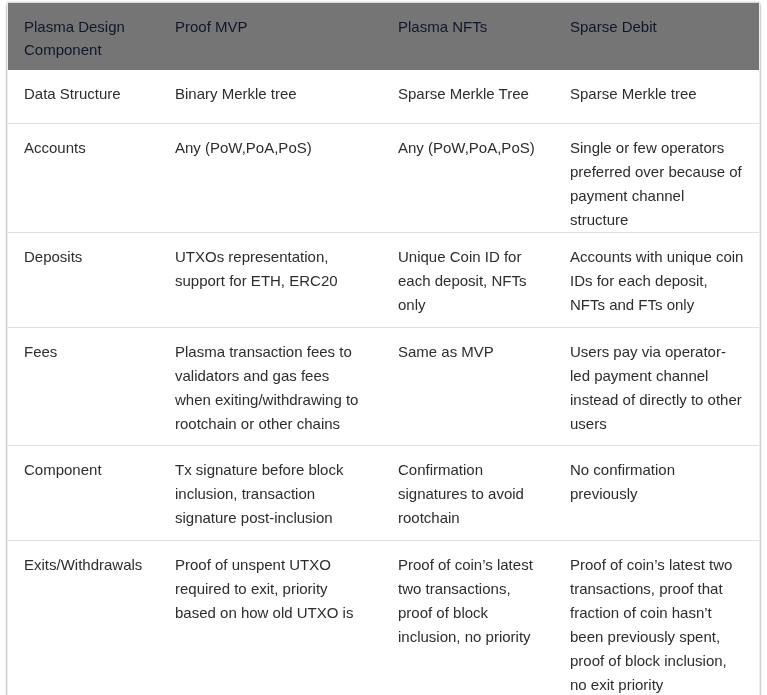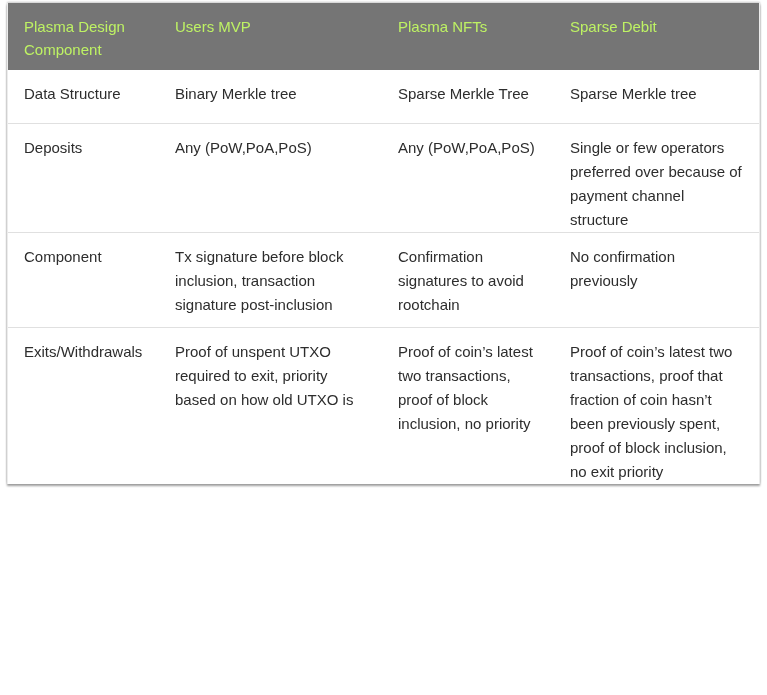--- a/index.html
+++ b/index.html
@@ -27,21 +27,21 @@
     table-layout: fixed;
     width: 751px;
   }
   col.c1 { width: 151px; }
   col.c2 { width: 223px; }
   col.c3 { width: 172px; }
   col.c4 { width: 205px; }
 
   thead th {
     background: #757575;
-    color: #bef264;
+    color: #0f172a;
     font-weight: 400;
     text-align: left;
     vertical-align: top;
     font-size: 15px;
     line-height: 23px;
     padding: 12px 14px 0 16px;
     height: 67px;
     box-sizing: border-box;
   }
   tbody td {
@@ -71,37 +71,49 @@
     <table class="plasma-table">
       <colgroup>
         <col class="c1">
           <col class="c2">
           <col class="c3">
           <col class="c4">
       </colgroup>
       <thead>
         <tr>
           <th>Plasma Design Component</th>
-          <th>Users MVP</th>
+          <th>Proof MVP</th>
           <th>Plasma NFTs</th>
           <th>Sparse Debit</th>
         </tr>
       </thead>
       <tbody>
         <tr class="r1">
           <td>Data Structure</td>
           <td>Binary Merkle tree</td>
           <td>Sparse Merkle Tree</td>
           <td>Sparse Merkle tree</td>
         </tr>
         <tr class="r2">
-          <td>Deposits</td>
+          <td>Accounts</td>
           <td>Any (PoW,PoA,PoS)</td>
           <td>Any (PoW,PoA,PoS)</td>
           <td>Single or few operators preferred over because of payment channel structure</td>
+        </tr>
+        <tr class="r3">
+          <td>Deposits</td>
+          <td>UTXOs representation, support for ETH, ERC20</td>
+          <td>Unique Coin ID for each deposit, NFTs only</td>
+          <td>Accounts with unique coin IDs for each deposit, NFTs and FTs only</td>
+        </tr>
+        <tr class="r4">
+          <td>Fees</td>
+          <td>Plasma transaction fees to validators and gas fees when exiting/withdrawing to rootchain or other chains</td>
+          <td>Same as MVP</td>
+          <td>Users pay via operator-led payment channel instead of directly to other users</td>
         </tr>
         <tr class="r5">
           <td>Component</td>
           <td>Tx signature before block inclusion, transaction signature post-inclusion</td>
           <td>Confirmation signatures to avoid rootchain</td>
           <td>No confirmation previously</td>
         </tr>
         <tr class="r6">
           <td>Exits/Withdrawals</td>
           <td>Proof of unspent UTXO required to exit, priority based on how old UTXO is</td>

